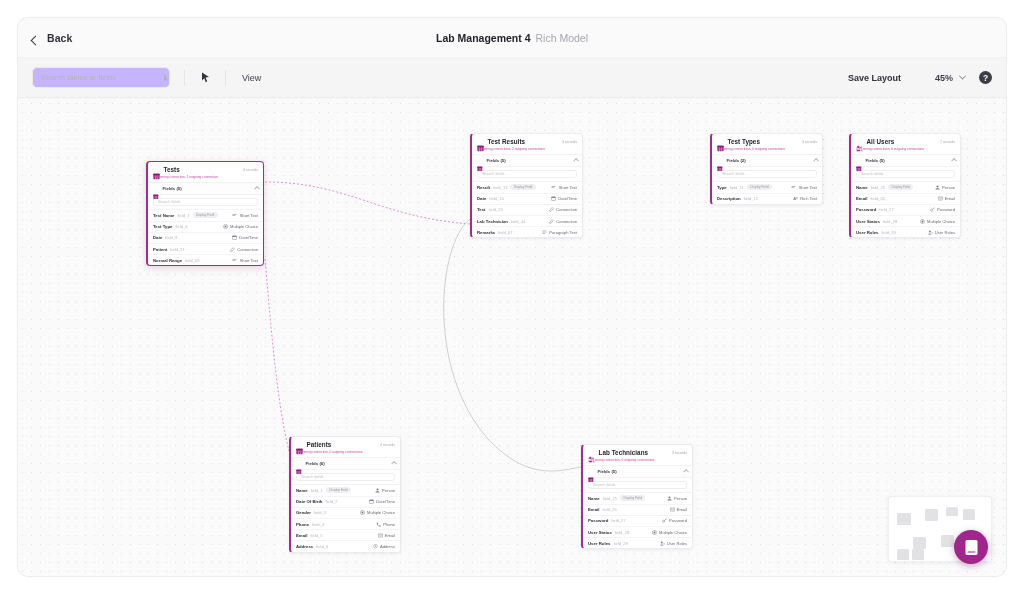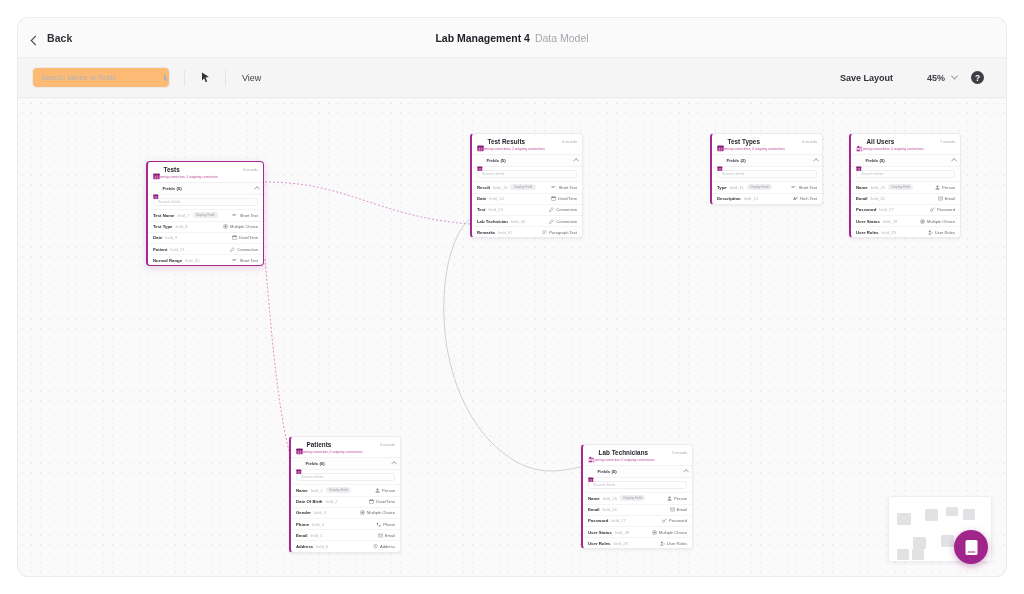--- a/index.html
+++ b/index.html
@@ -49,41 +49,41 @@
   
   #toolbar {
     height: 40px; background: #f5f5f6;
     display: flex; align-items: center;
     border-bottom: 1px solid #ededee;
     position: relative;
   }
   #search-box {
     margin-left: 14px;
     width: 138px; height: 21px;
-    background: #fdba74;
+    background: #c4b5fd;
     border: 1px solid #eaeaec;
     border-radius: 5px;
     display: flex; align-items: center;
     padding: 0 6px 0 8px;
     gap: 25px;
   }
   #search-input {
     border: none; outline: none; flex: 1;
     font-size: 7.6px; color: #3a3a42;
     font-family: "Liberation Sans", sans-serif;
     background: transparent;
   }
   #search-input::placeholder { color: #b4b4bb; }
   .mag { width: 7px; height: 7px; border: 1.2px solid #b0b0b8; border-radius: 50%; position: relative; }
   .mag::after { content:""; position:absolute; width:3px; height:1.2px; background:#b0b0b8; transform: rotate(45deg); right:-2.6px; bottom:0.3px; }
   #tool-divider { width: 1px; height: 16px; background: #e5e5e7; margin: 0 0 0 14px; }
   #pointer-tool { margin-left: 12px; width: 16px; height: 16px; display:flex; align-items:center; justify-content:center; cursor:pointer; }
   #tool-divider2 { width: 1px; height: 16px; background: #e5e5e7; margin-left: 12px; }
   #view-btn { margin-left: 16px; font-size: 9px; color: #3f3f47; cursor: pointer; }
-  #toolbar-right { position:absolute; right: 22px; display:flex; align-items:center; gap: 14px; }
+  #toolbar-right { position:absolute; right: 14px; display:flex; align-items:center; gap: 14px; }
   #save-layout { font-size: 9px; font-weight: 700; color: #2f2f38; cursor: pointer; }
   #zoom-group { display:flex; align-items:center; gap: 7px; cursor:pointer;margin-left:20px; }
   #zoom-level { font-size: 9px; color: #3f3f47; font-weight: 600; }
   #zoom-chev { width: 5px; height: 5px; border-right: 1.2px solid #8d8d96; border-bottom: 1.2px solid #8d8d96; transform: rotate(45deg) translate(-1px,-1px); }
   #help-btn {
     width: 13px; height: 13px; border-radius: 50%;
     background: #3d3d46; color: #fff;
     font-size: 8.5px; font-weight: 700;
     display:flex; align-items:center; justify-content:center;
     cursor: pointer;
@@ -182,21 +182,21 @@
 
 <div id="app-window">
 
   <div id="topbar">
     <div id="back-btn">
       <span class="chev"></span>
       <span id="back-label">Back</span>
     </div>
     <div id="title-wrap">
       <span id="title-main">Lab Management 4</span>
-      <span id="title-sub">Data Model</span>
+      <span id="title-sub">Rich Model</span>
     </div>
   </div>
 
   <div id="toolbar">
     <div id="search-box">
       <input id="search-input" type="text" placeholder="Search tables or fields" style="">
       <span class="mag"></span>
     </div>
     <div id="tool-divider"></div>
     <div id="pointer-tool">

